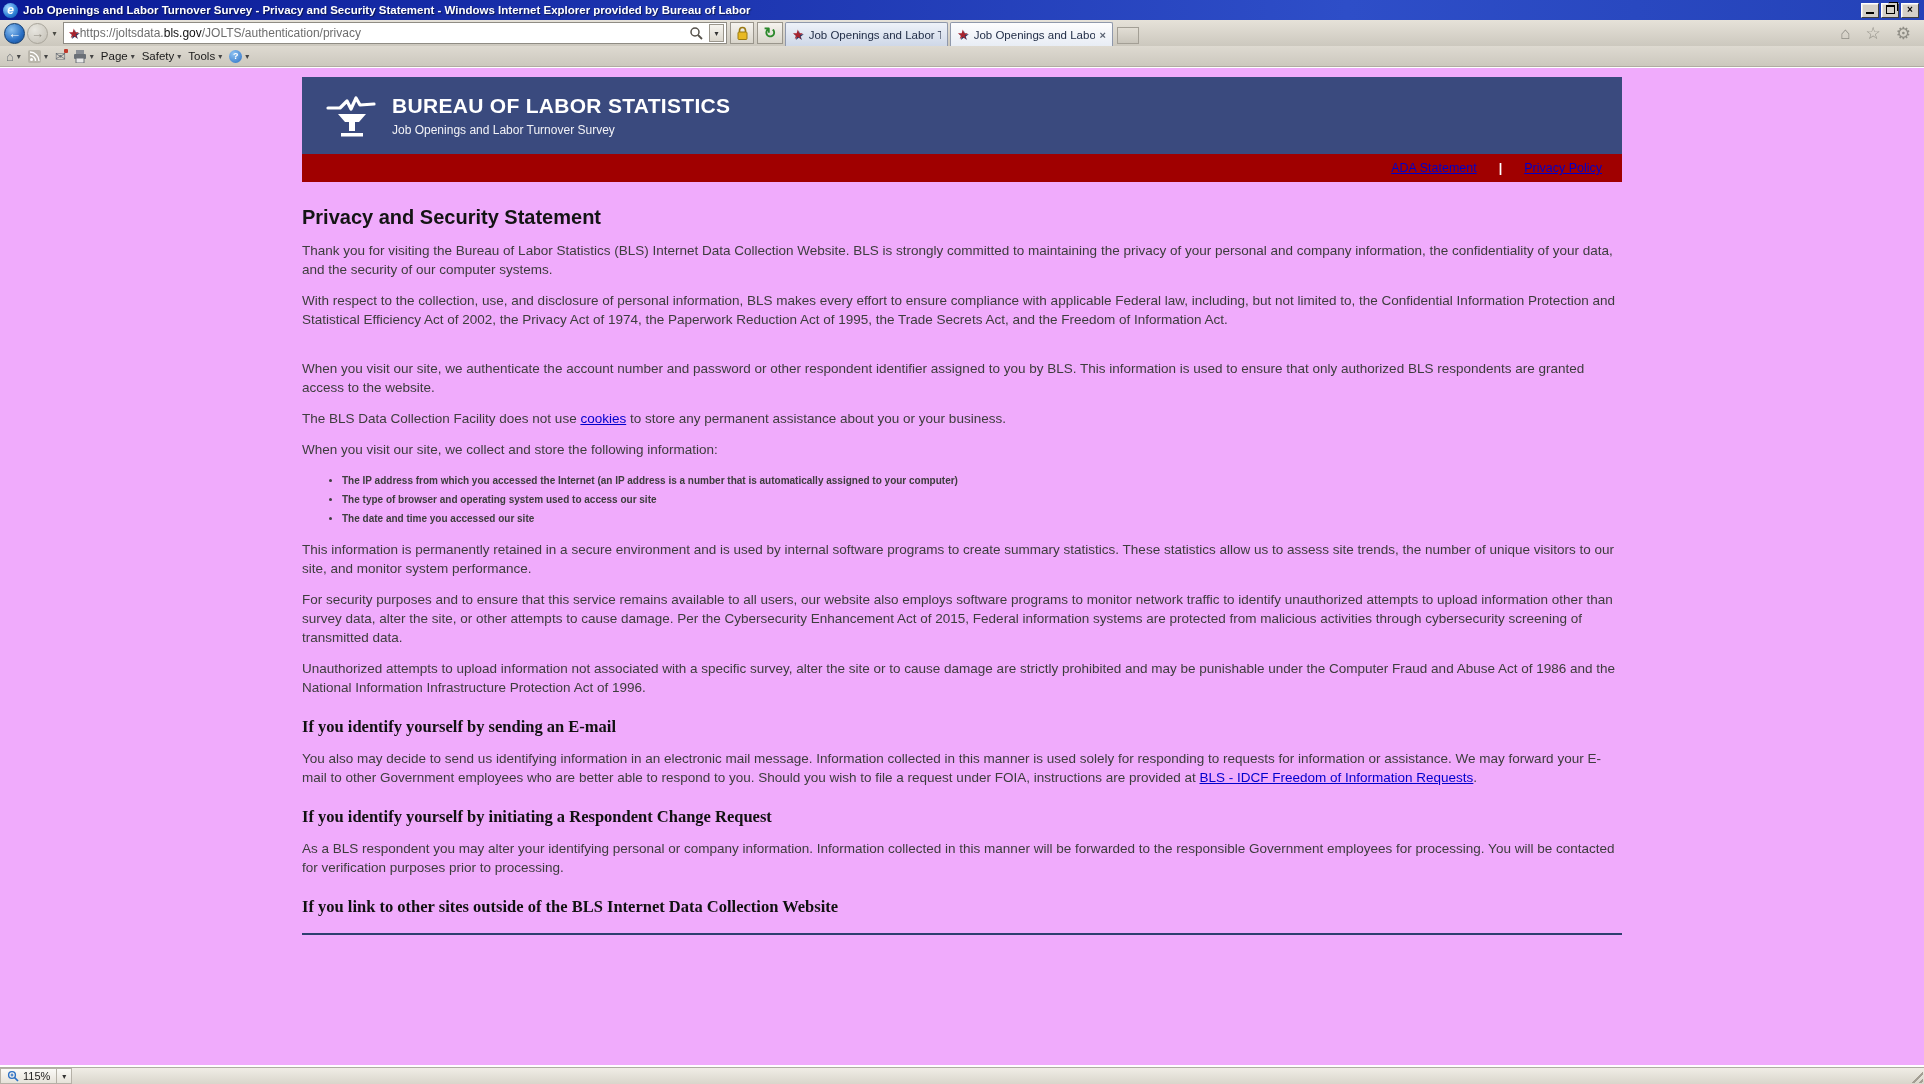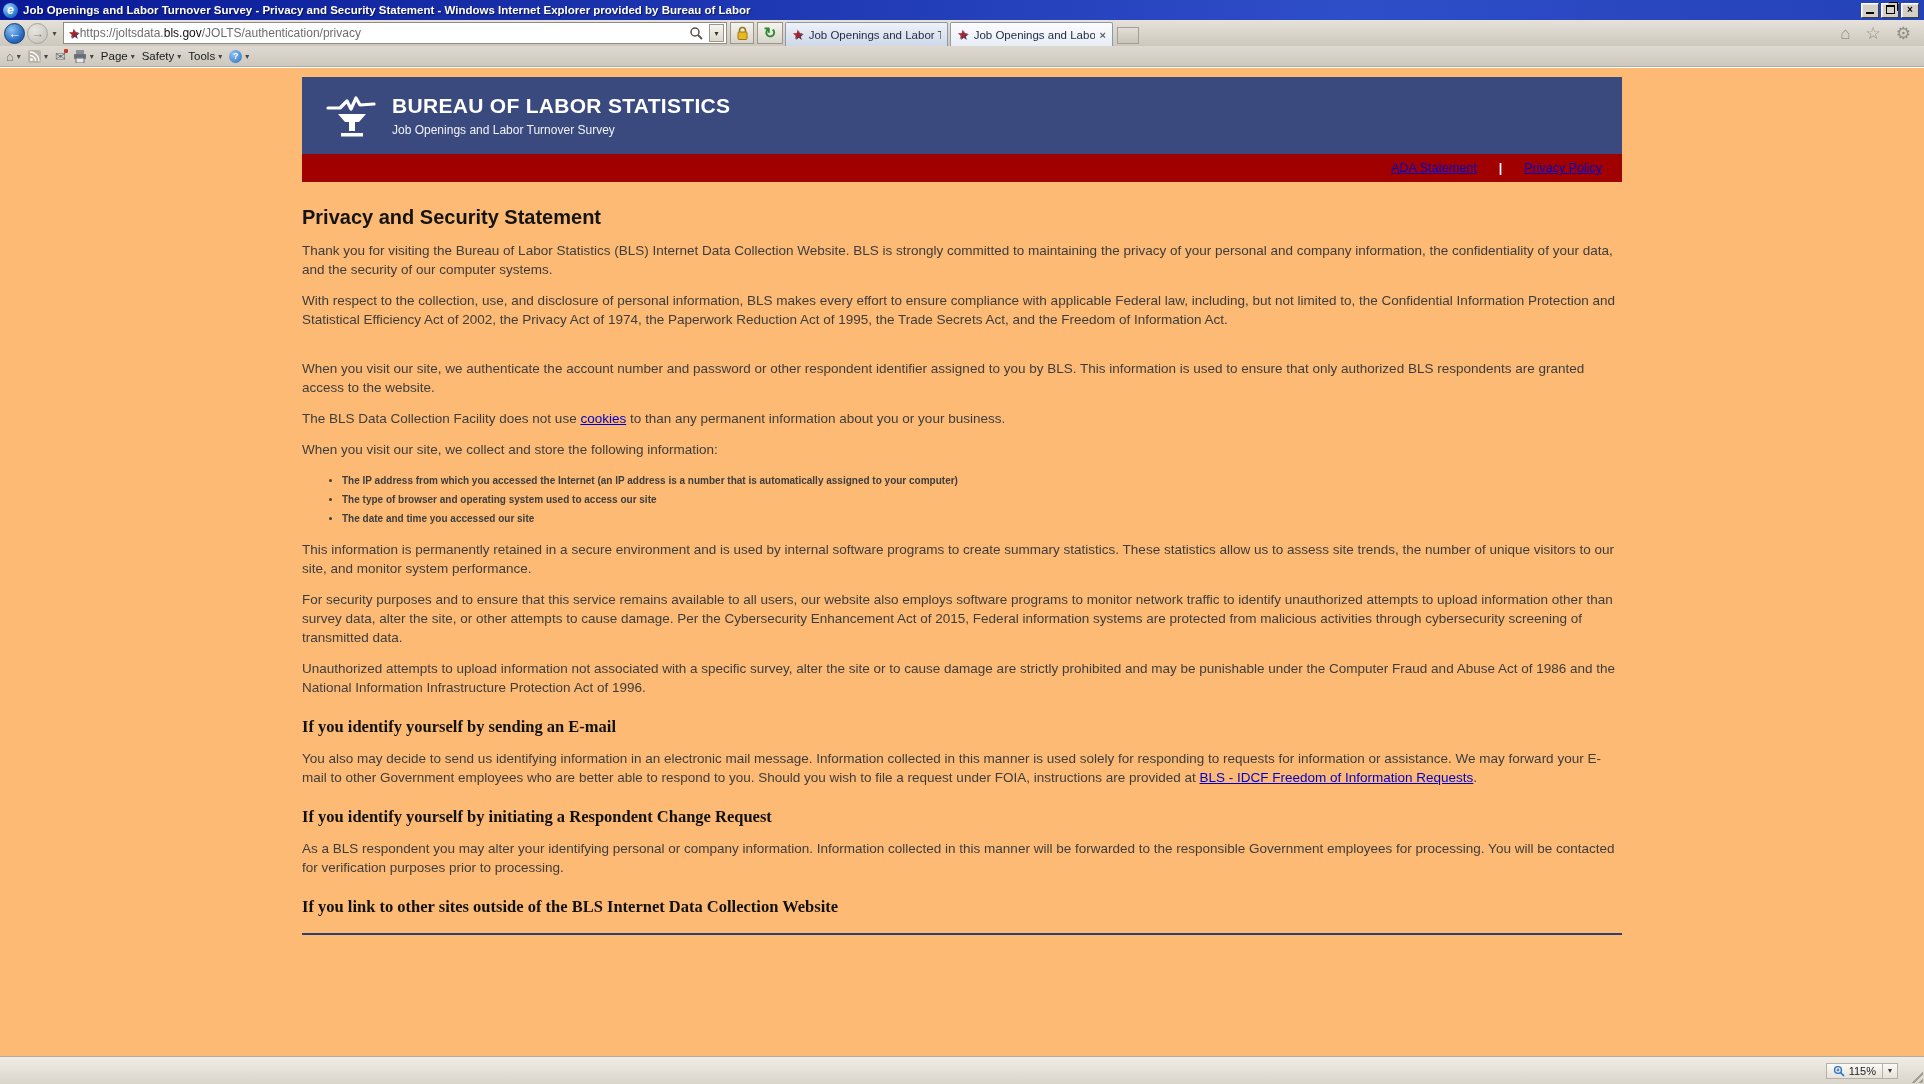--- a/index.html
+++ b/index.html
@@ -62,21 +62,21 @@
     display: flex; align-items: center; padding-left: 6px; font-size: 11.5px; color: #1a1a1a; }
   .cmditem { display: flex; align-items: center; gap: 3px; margin-right: 7px; }
   .cmd-dd { font-size: 8px; color: #444; }
   .cmdglyph { font-size: 13px; color: #6a6f76; line-height: 13px; }
   .mailwrap { position: relative; }
   .maildot { position: absolute; right: -2px; top: -1px; width: 4px; height: 4px; background: #c0392b; border-radius: 1px; }
   .helpicon { width: 13px; height: 13px; border-radius: 50%; background: radial-gradient(circle at 35% 30%, #8ec2f2, #2a6fc4);
     color: #fff; font-size: 9px; font-weight: bold; text-align: center; line-height: 13px; }
 
   
-  .page { position: absolute; top: 68px; left: 0; right: 0; bottom: 19px; background: #fdba74; overflow: hidden; }
+  .page { position: absolute; top: 68px; left: 0; right: 0; bottom: 19px; background: #f0abfc; overflow: hidden; }
   .content { width: 1320px; margin: 0 auto; }
 
   .blsheader { margin-top: 9px; height: 77px; background: #3a4a7e; display: flex; align-items: center; padding-left: 24px; }
   .blslogo { width: 52px; height: 48px; margin-right: 14px; flex: 0 0 auto; }
   .bls-title { font-size: 21px; font-weight: bold; color: #fff; letter-spacing: .3px; }
   .bls-sub { font-size: 12px; color: #f2f2f6; margin-top: 5px; }
 
   .redbar { height: 28px; background: #a00000; display: flex; align-items: center; justify-content: flex-end;
     padding-right: 20px; gap: 22px; font-size: 12.5px; }
   .redbar a { color: #fff; text-decoration: none; }
@@ -88,23 +88,23 @@
   .content ul { margin: 10px 0; padding-left: 40px; }
   .content li { font-size: 10px; color: #3d3d3d; line-height: 19px; font-weight: bold; }
   h2.section { font-family: "Liberation Serif", serif; font-size: 16.5px; font-weight: bold; color: #111; margin: 20px 0 10px 0; }
   .content a { color: #0000cc; text-decoration: underline; }
 
   .divider { border-top: 2px solid #2e3e6f; margin-top: 16px; }
   .pagefooter { display: flex; justify-content: space-between; align-items: baseline; margin-top: 12px;
     font-size: 12.5px; color: #4a4a4a; }
 
   
-  .statusbar { position: absolute; left: 0; right: 0; bottom: 0; height: 28px;
+  .statusbar { position: absolute; left: 0; right: 0; bottom: 0; height: 17px;
     background: linear-gradient(#f0ede6, #d9d5cb); border-top: 1px solid #b0aca2;
-    display: flex; align-items: center; justify-content: flex-end; }
+    display: flex; align-items: center; justify-content: flex-start; }
   .zoomctl { display: flex; align-items: center; height: 16px; border: 1px solid #b5b1a7;
     background: linear-gradient(#fbfaf7, #e6e2d9); margin-right: 26px; font-size: 11px; color: #222; }
   .zoomctl .zval { display: flex; align-items: center; gap: 4px; padding: 0 6px; }
   .zoomctl .zdd { border-left: 1px solid #b5b1a7; padding: 0 5px; font-size: 8px; color: #333; height: 100%;
     display: flex; align-items: center; }
   .grip { position: absolute; right: 1px; bottom: 1px; width: 15px; height: 15px;
     background: repeating-linear-gradient(135deg, transparent 0 3px, #a29e93 3px 5px);
     clip-path: polygon(100% 0, 100% 100%, 0 100%); }
   svg { display: block; }
 </style>
@@ -239,21 +239,21 @@
         <a href="#">ADA Statement</a>
         <span class="pipe">|</span>
         <a href="#">Privacy Policy</a>
       </div>
 
       <h1 class="pagetitle">Privacy and Security Statement</h1>
 
       <p>Thank you for visiting the Bureau of Labor Statistics (BLS) Internet Data Collection Website. BLS is strongly committed to maintaining the privacy of your personal and company information, the confidentiality of your data, and the security of our computer systems.</p>
       <p>With respect to the collection, use, and disclosure of personal information, BLS makes every effort to ensure compliance with applicable Federal law, including, but not limited to, the Confidential Information Protection and Statistical Efficiency Act of 2002, the Privacy Act of 1974, the Paperwork Reduction Act of 1995, the Trade Secrets Act, and the Freedom of Information Act.</p>
       <p class="mt-extra">When you visit our site, we authenticate the account number and password or other respondent identifier assigned to you by BLS. This information is used to ensure that only authorized BLS respondents are granted access to the website.</p>
-      <p><span>The BLS Data Collection Facility does not use </span><a href="#">cookies</a><span> to than any permanent information about you or your business.</span></p>
+      <p><span>The BLS Data Collection Facility does not use </span><a href="#">cookies</a><span> to store any permanent assistance about you or your business.</span></p>
       <p>When you visit our site, we collect and store the following information:</p>
 
       <ul>
         <li>The IP address from which you accessed the Internet (an IP address is a number that is automatically assigned to your computer)</li>
         <li>The type of browser and operating system used to access our site</li>
         <li>The date and time you accessed our site</li>
       </ul>
 
       <p>This information is permanently retained in a secure environment and is used by internal software programs to create summary statistics. These statistics allow us to assess site trends, the number of unique visitors to our site, and monitor system performance.</p>
       <p>For security purposes and to ensure that this service remains available to all users, our website also employs software programs to monitor network traffic to identify unauthorized attempts to upload information other than survey data, alter the site, or other attempts to cause damage. Per the Cybersecurity Enhancement Act of 2015, Federal information systems are protected from malicious activities through cybersecurity screening of transmitted data.</p>

